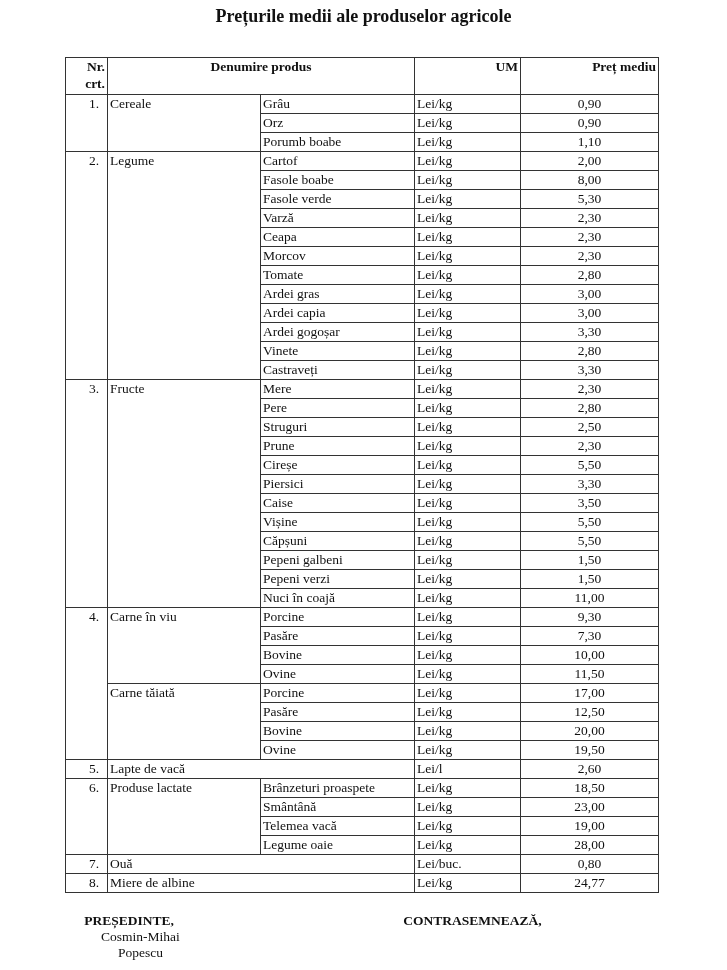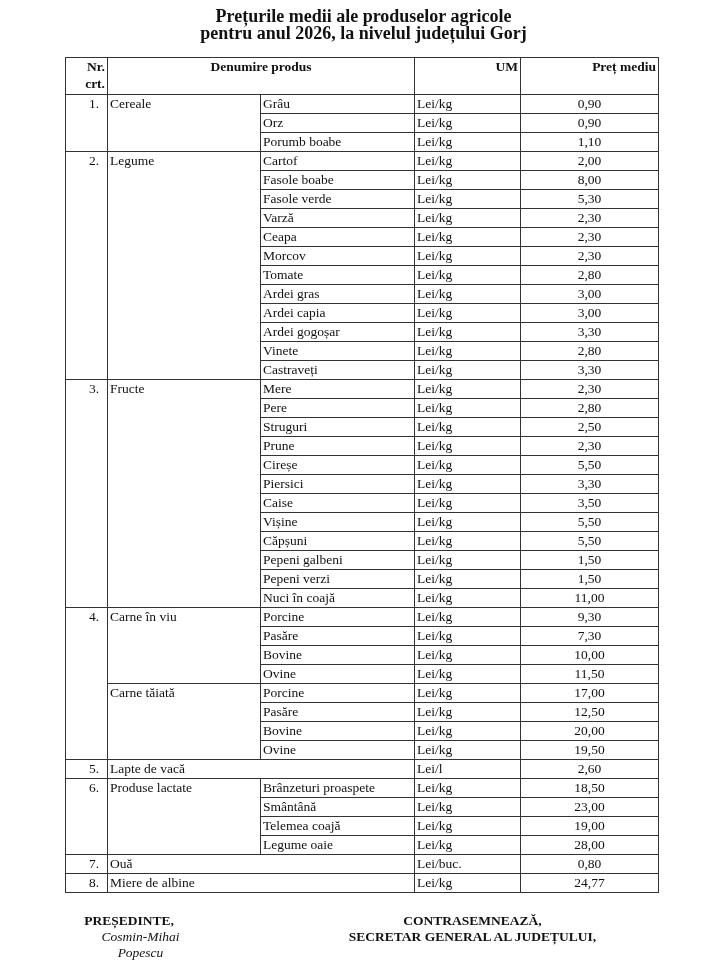--- a/index.html
+++ b/index.html
@@ -16,28 +16,27 @@
   th.c-name { text-align:center; }
   th.c-um, th.c-price { text-align:right; }
   td.nr { text-align:right; padding-right:8px; }
   td.um { text-align:left; }
   td.price { text-align:center; }
   .sig-left { position:absolute; left:64px; top:913px; width:130px; text-align:center;
               font-size:13.5px; line-height:16px; }
   .sig-right { position:absolute; left:330px; top:913px; width:285px; text-align:center;
                font-size:13.5px; line-height:16px; }
   .bold { font-weight:bold; display:block; }
-  .ital { font-style:italic; display:block;margin-left:23px; }
+  .ital { display:block;margin-left:23px; }
 </style>
 </head>
 <body>
 
 <div class="title">
   <div>Prețurile medii ale produselor agricole</div>
-  <div>pentru anul 2026, la nivelul județului Gorj</div>
 </div>
 
 <table>
   <colgroup>
     <col style="width:42px">
       <col style="width:153px">
       <col style="width:154px">
       <col style="width:106px">
       <col style="width:138px">
   </colgroup>
@@ -246,21 +245,21 @@
         <td>Brânzeturi proaspete</td>
         <td class="um">Lei/kg</td>
         <td class="price">18,50</td>
       </tr>
       <tr>
         <td>Smântână</td>
         <td class="um">Lei/kg</td>
         <td class="price">23,00</td>
       </tr>
       <tr>
-        <td>Telemea coajă</td>
+        <td>Telemea vacă</td>
         <td class="um">Lei/kg</td>
         <td class="price">19,00</td>
       </tr>
       <tr>
         <td>Legume oaie</td>
         <td class="um">Lei/kg</td>
         <td class="price">28,00</td>
       </tr>
       <tr>
         <td class="nr">7.</td>
@@ -276,14 +275,13 @@
       </tr>
     </tbody>
 </table>
 
 <div class="sig-left">
   <span class="bold">PREȘEDINTE,</span>
   <span class="ital">Cosmin-Mihai Popescu</span>
 </div>
 <div class="sig-right">
   <span class="bold">CONTRASEMNEAZĂ,</span>
-  <span class="bold">SECRETAR GENERAL AL JUDEȚULUI,</span>
 </div>
 
 </body></html>

